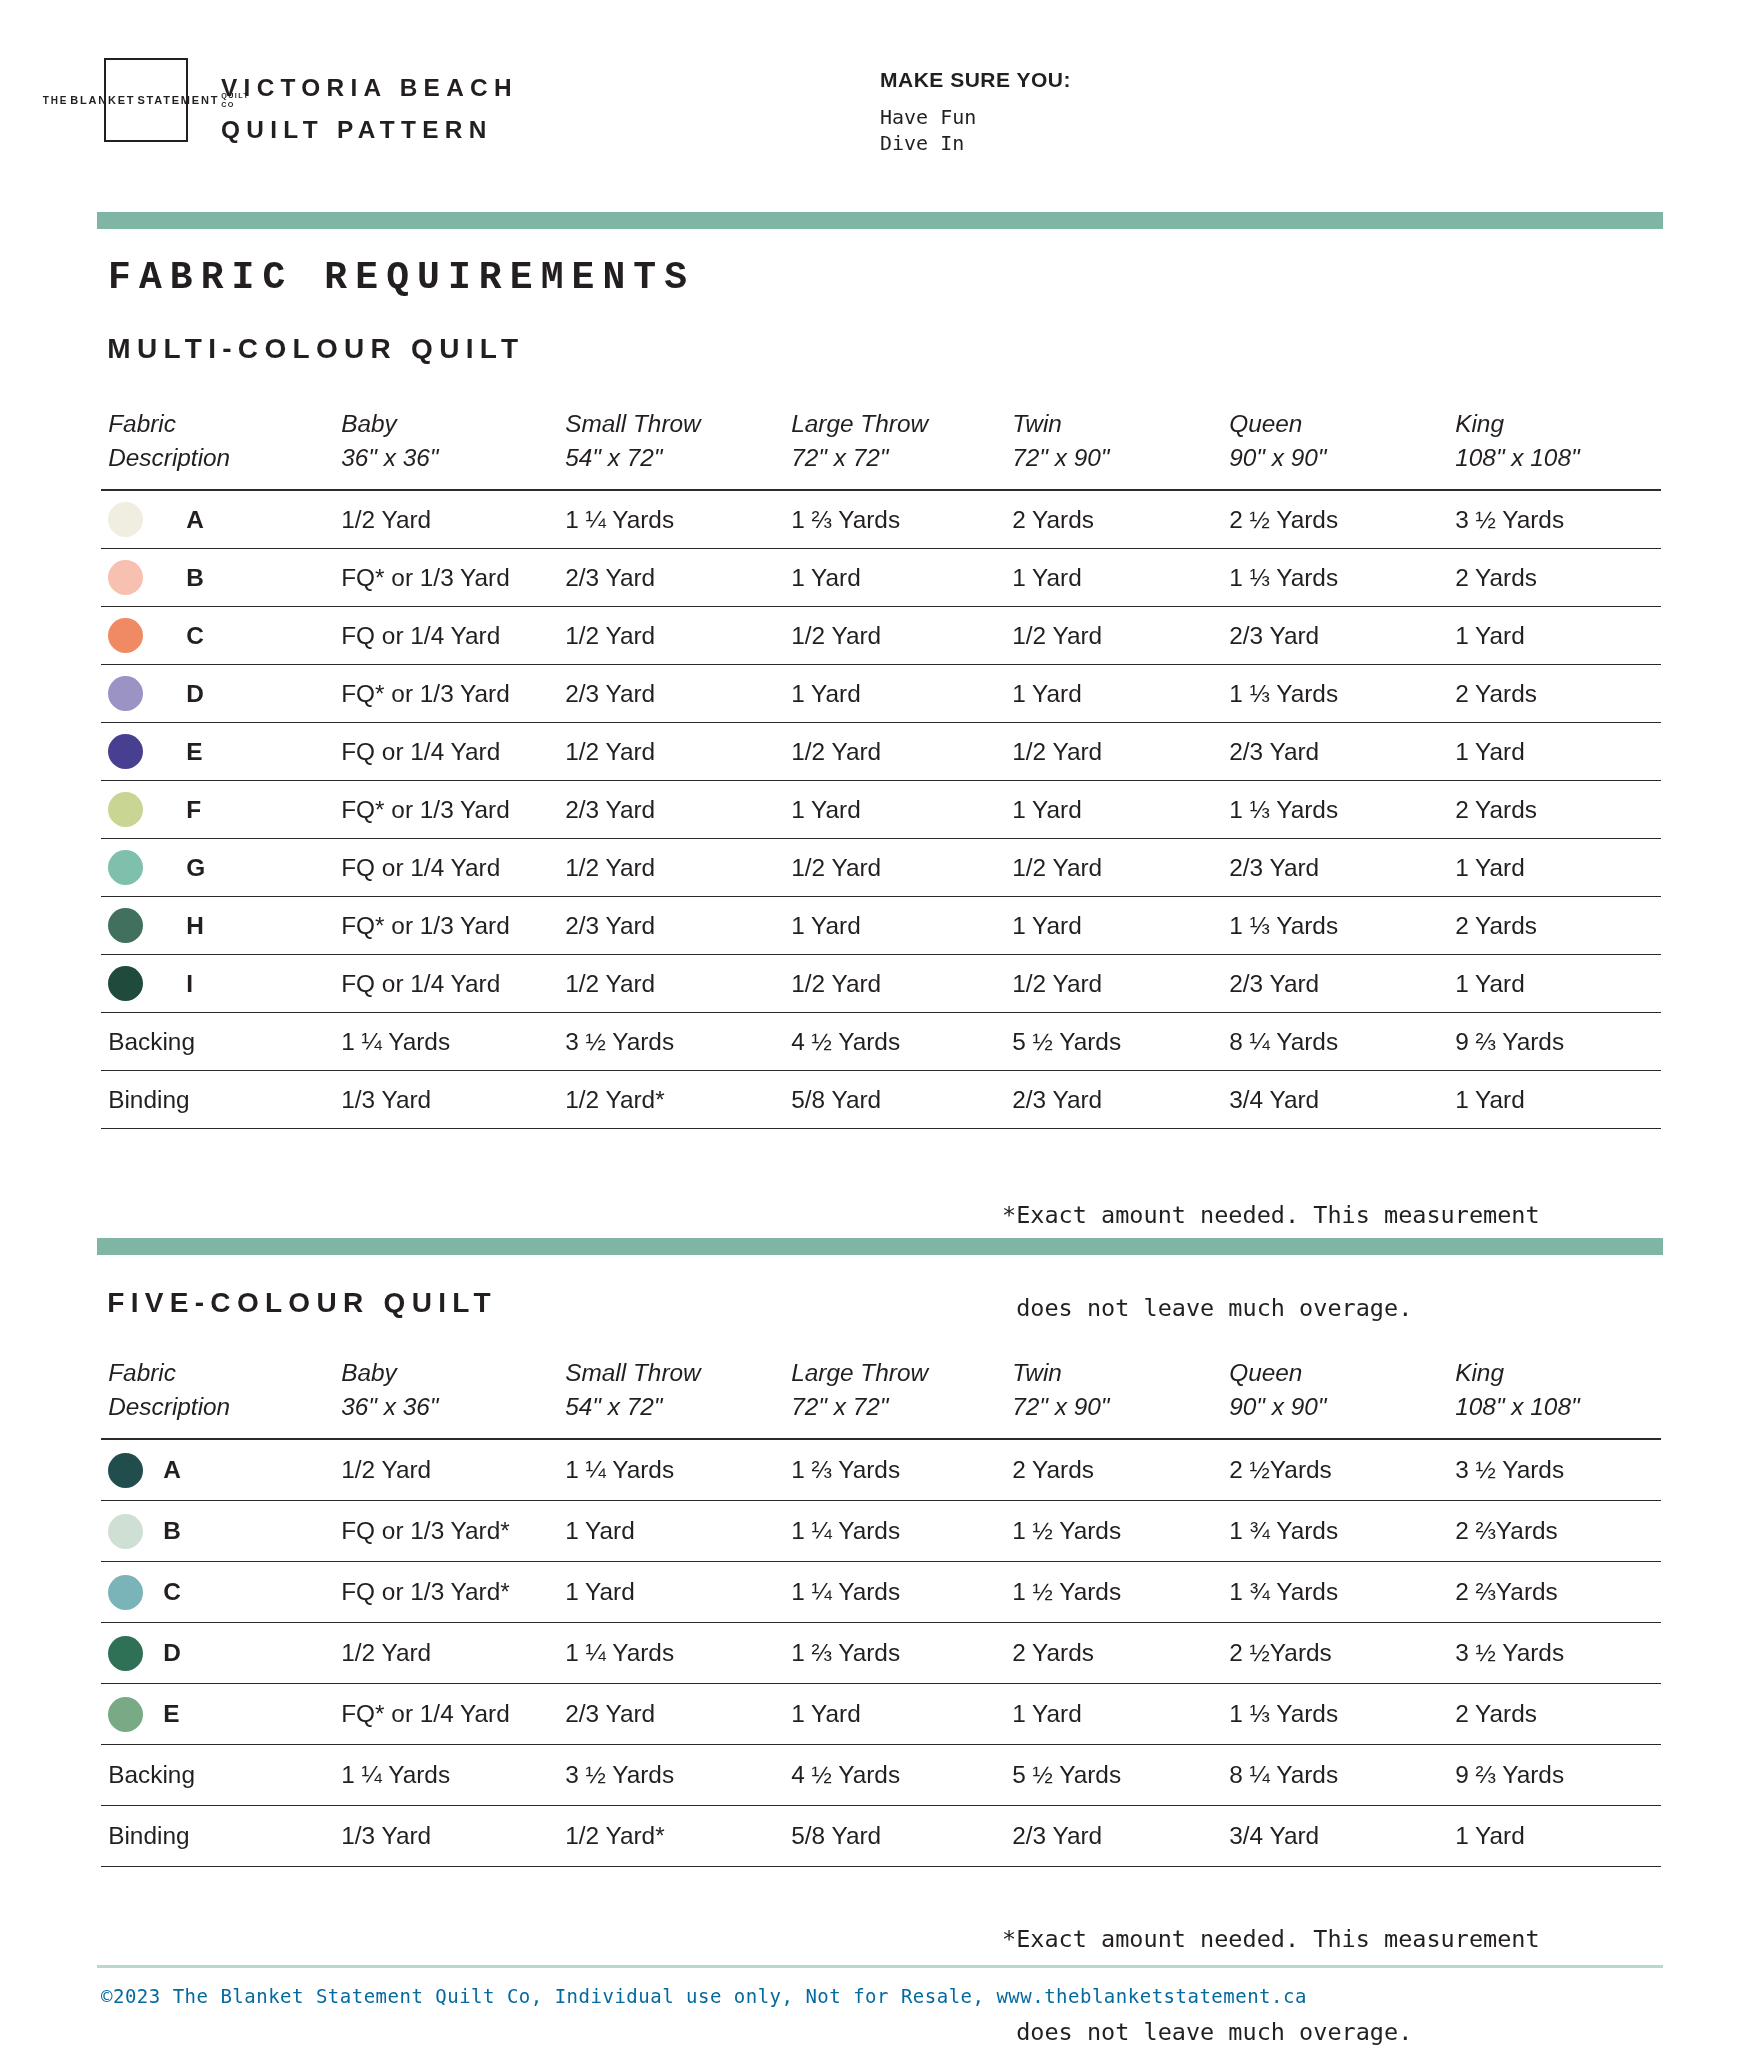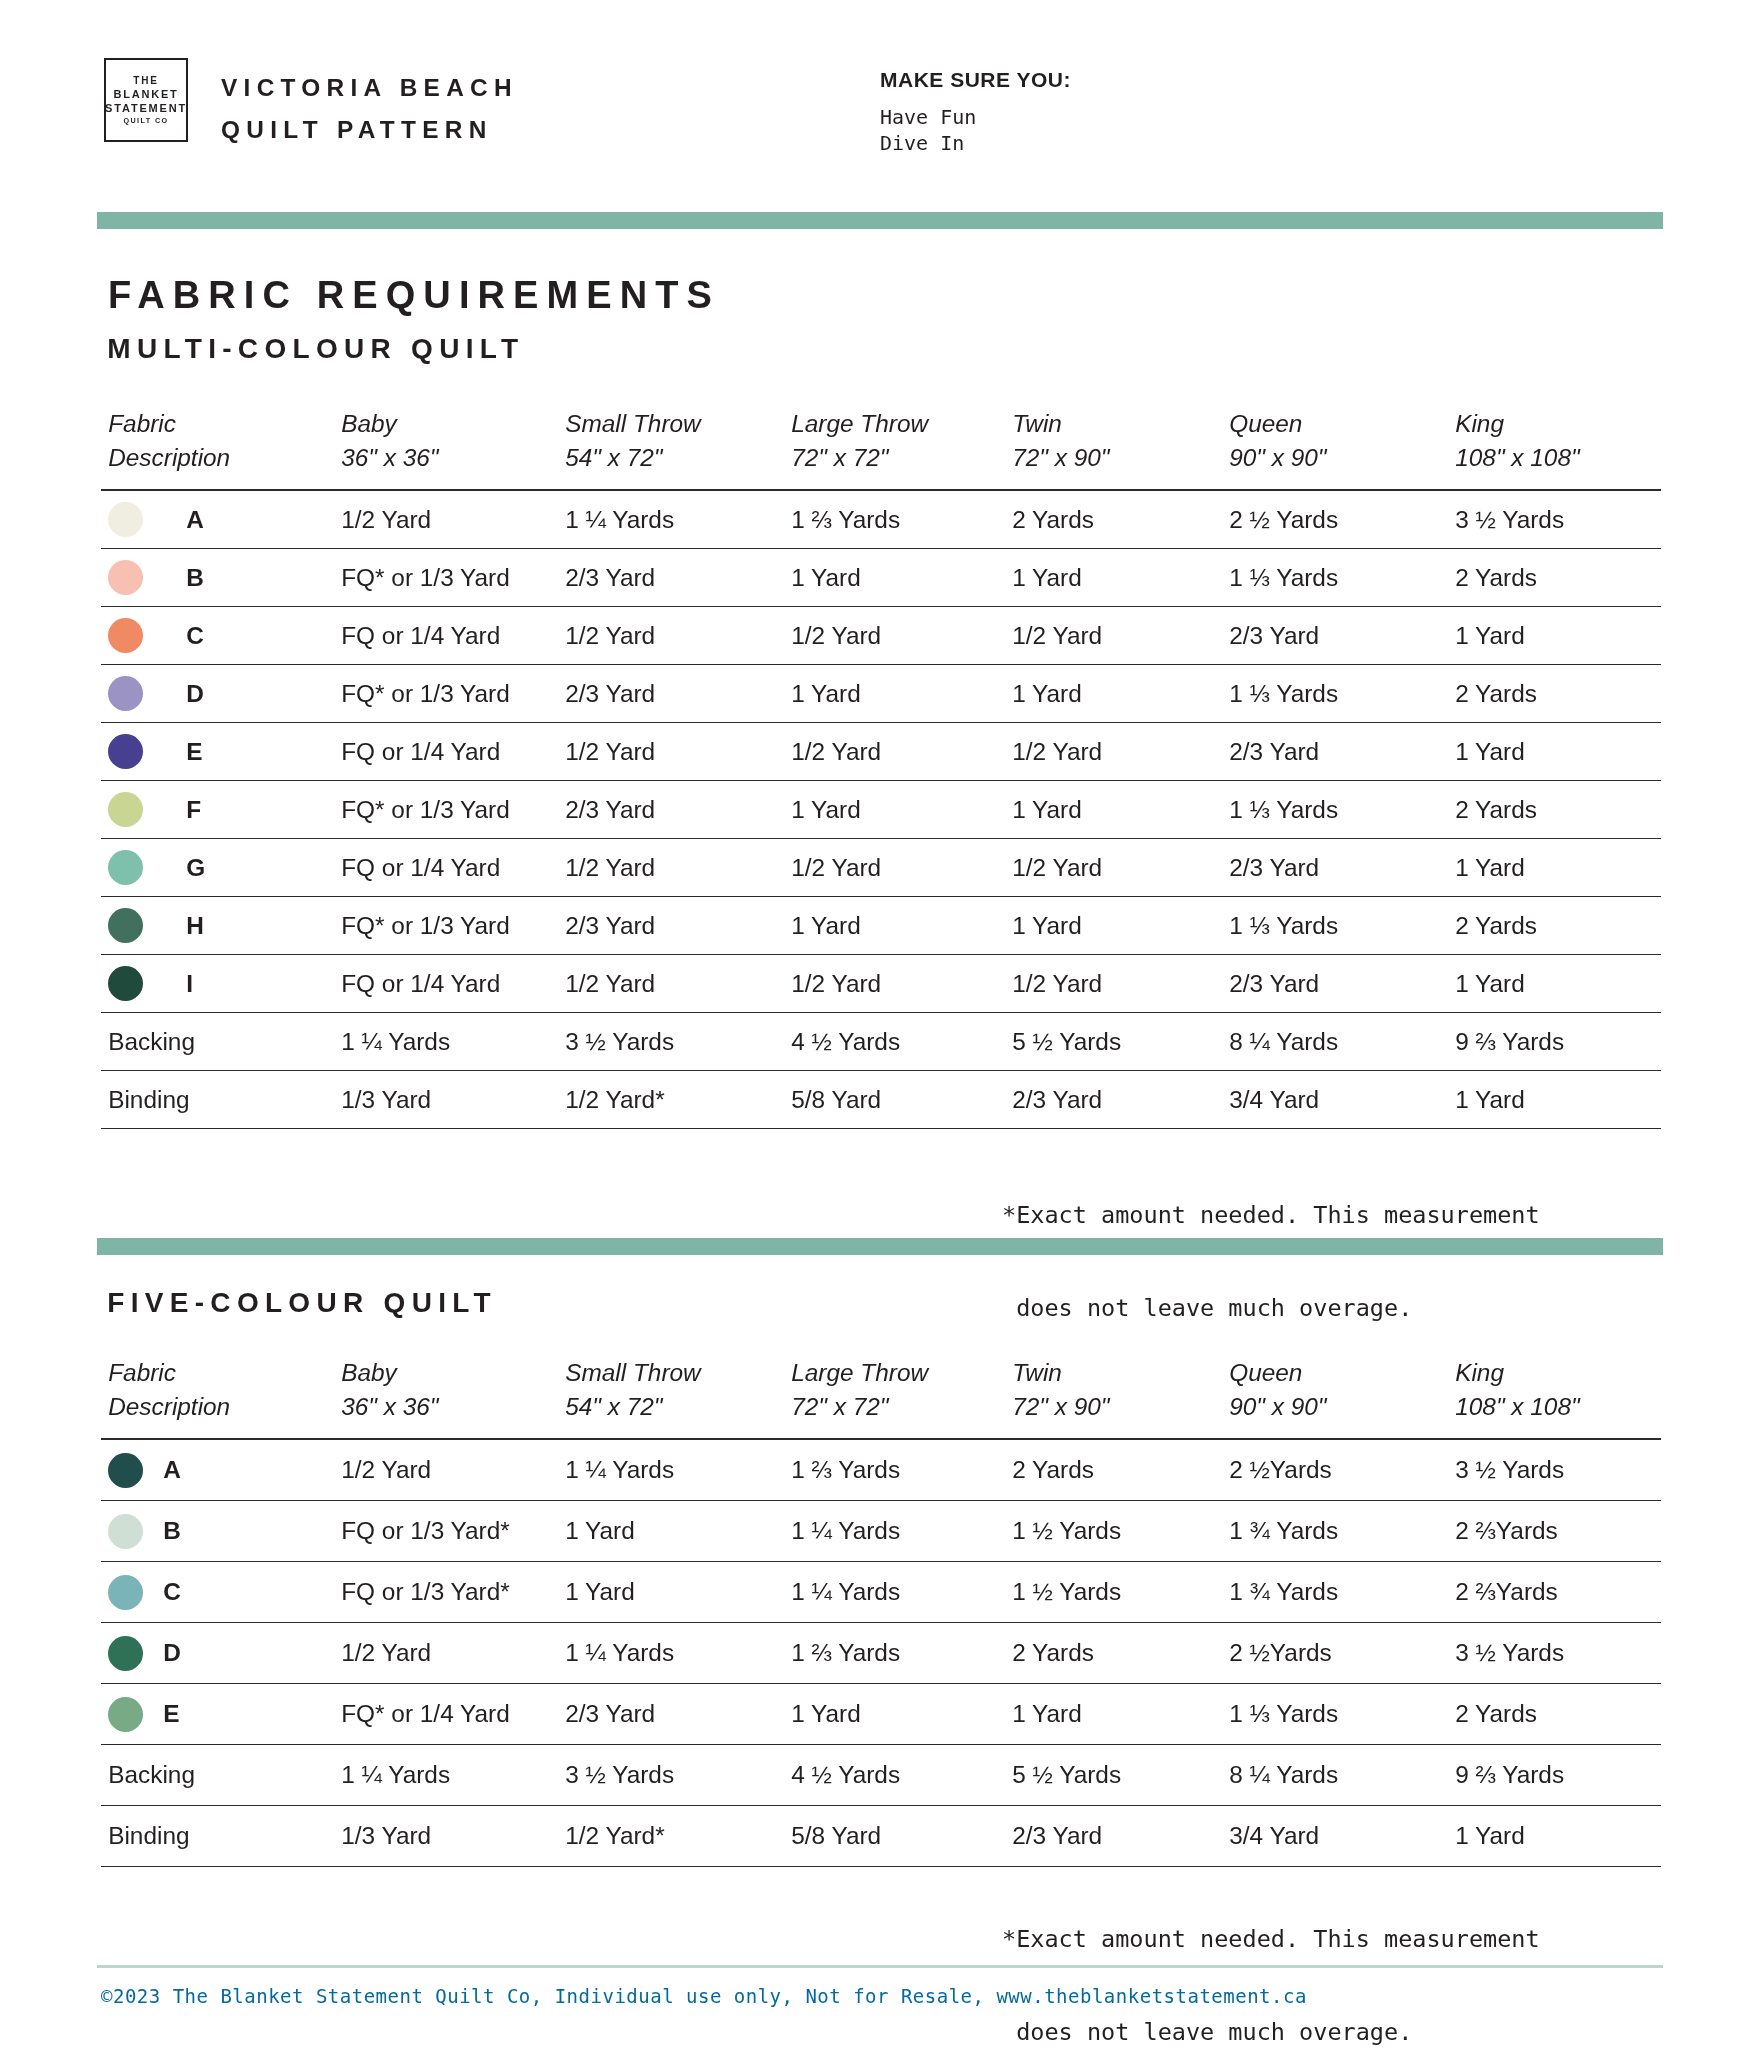--- a/index.html
+++ b/index.html
@@ -11,21 +11,21 @@
     color:#231f20;
     font-family:"Liberation Sans","DejaVu Sans",sans-serif;
     overflow:hidden;
   }
   .mono{font-family:"DejaVu Sans Mono","Liberation Mono",monospace;}
 
   
   .logo-box{
     position:absolute;left:104px;top:58px;width:84px;height:84px;
     border:2.7px solid #231f20;box-sizing:border-box;
-    display:flex;flex-direction:column;align-items:center;justify-content:center;gap:2px;
+    display:flex;flex-direction:row;align-items:center;justify-content:center;gap:2px;
   }
   .logo-the{font-size:10px;font-weight:700;letter-spacing:1.8px;}
   .logo-main{font-size:11px;font-weight:700;letter-spacing:1.8px;}
   .logo-sub{font-size:7.2px;font-weight:700;letter-spacing:1.4px;}
 
   .brand-title{
     position:absolute;left:221px;top:67px;
     font-size:24.4px;font-weight:700;letter-spacing:6.3px;line-height:42px;
   }
   .note{position:absolute;top:52px;}
@@ -34,21 +34,21 @@
   .make-sure{left:880px;}
   .tag{left:1270px;}
 
   
   .bar{position:absolute;left:97px;width:1566px;height:17px;}
   .bar1{top:212px;}
   .bar2{top:1238px;}
   .footer-line{position:absolute;left:97px;top:1965px;width:1566px;height:2.7px;}
 
   
-  .h1{position:absolute;left:108px;top:274px;font-size:38px;font-weight:700;letter-spacing:8.1px;}
+  .h1{position:absolute;left:108px;top:256px;font-size:38px;font-weight:700;letter-spacing:8.1px;font-family:Liberation Mono, monospace;}
   .sec-title{font-size:28px;font-weight:700;letter-spacing:6.3px;margin:0 0 0 6.3px;height:29px;}
 
   
   .section{position:absolute;left:101px;width:1560px;}
   .sec0{top:333px;}
   .sec1{top:1287px;}
 
   .thead,.row{
     display:grid;
     grid-template-columns:233px 224px 226px 221px 217px 226px 1fr;

